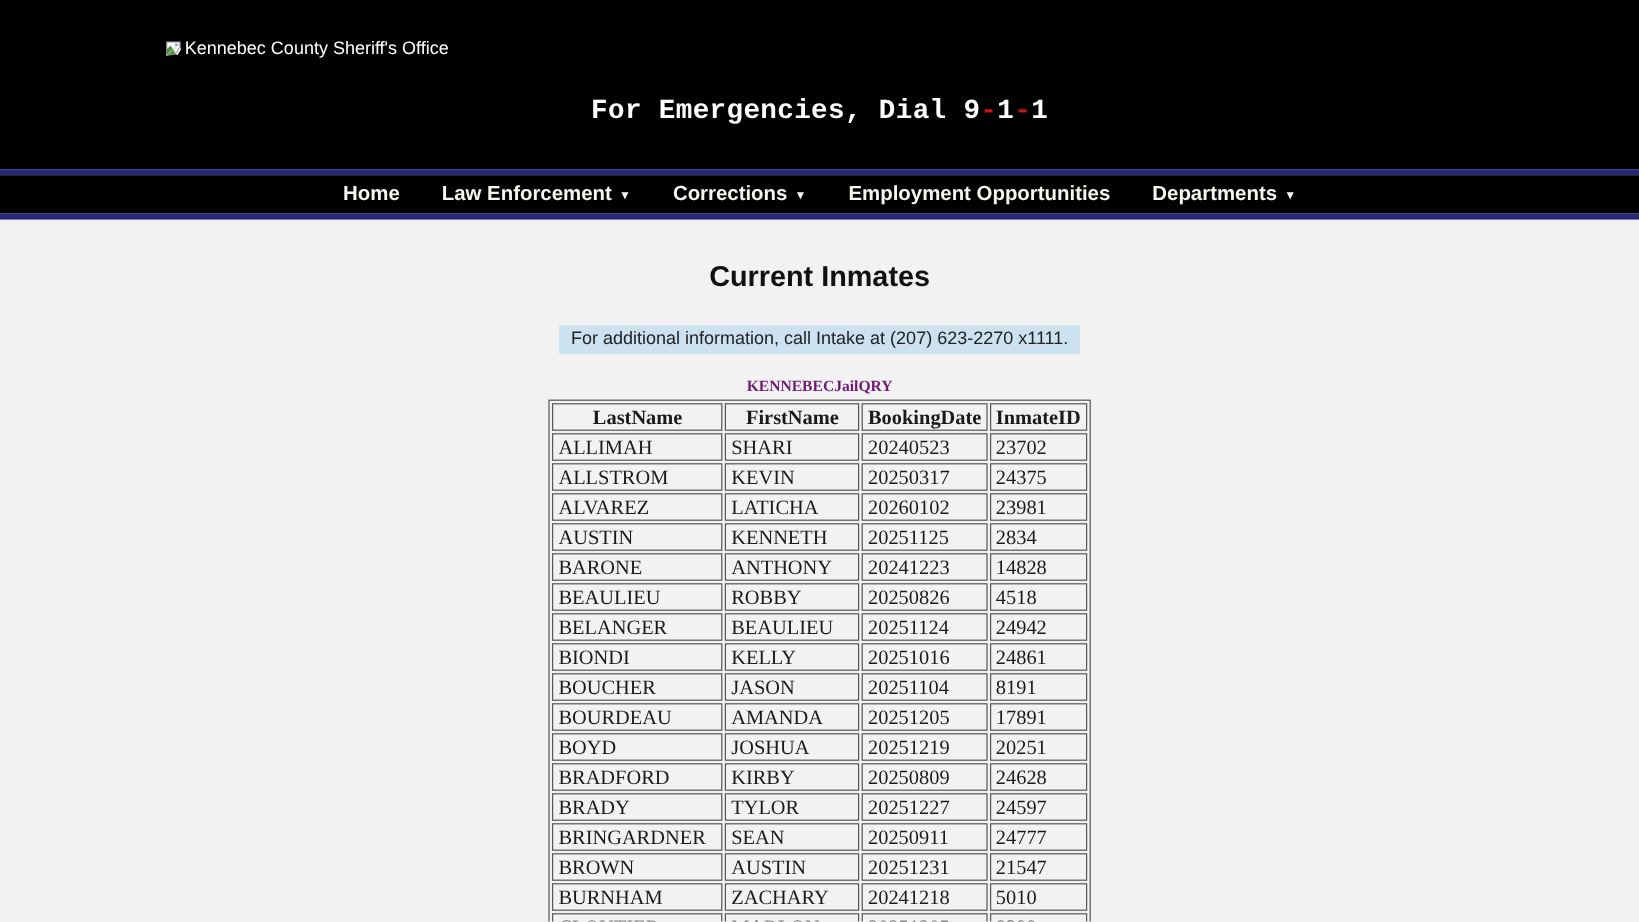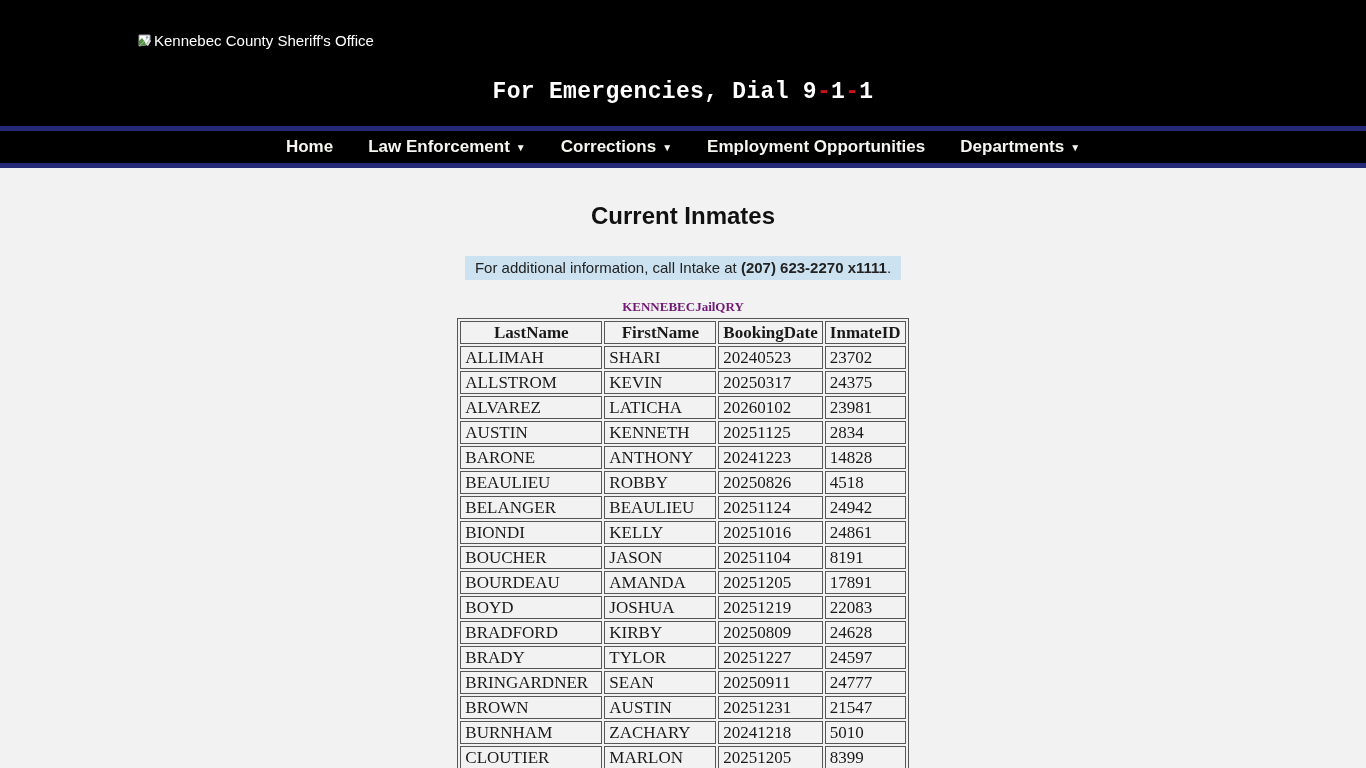--- a/index.html
+++ b/index.html
@@ -5,21 +5,21 @@
   * { margin: 0; padding: 0; box-sizing: border-box; }
   html, body {
     width: 1366px; height: 768px;
     overflow: hidden;
     background: #f2f2f2;
     font-family: "Liberation Sans", sans-serif;
   }
 
   
   .site-header {
-    height: 126px;
+    height: 141px;
     background: #000000;
   }
   .logo-row {
     padding: 32px 0 0 137px;
     display: flex;
     align-items: center;
     gap: 1px;
     height: 49px;
   }
   .logo-alt {
@@ -75,21 +75,21 @@
   }
   .info-line { margin-top: 26px; }
   .info-highlight {
     display: inline-block;
     background: #cde2f1;
     color: #222222;
     font-size: 15px;
     line-height: 16px;
     padding: 4px 10px;
   }
-  .info-highlight b { font-weight: bold; }
+  .info-highlight b { font-weight: normal; }
 
   
   .inmate-table {
     margin: 19px auto 0;
     border-collapse: separate;
     border-spacing: 2px;
     border: 1px solid #565656;
     font-family: "Liberation Serif", serif;
     font-size: 17px;
     color: #1a1a1a;
@@ -243,21 +243,21 @@
         <tr>
           <td>BOURDEAU</td>
           <td>AMANDA</td>
           <td>20251205</td>
           <td>17891</td>
         </tr>
         <tr>
           <td>BOYD</td>
           <td>JOSHUA</td>
           <td>20251219</td>
-          <td>22083</td>
+          <td>20251</td>
         </tr>
         <tr>
           <td>BRADFORD</td>
           <td>KIRBY</td>
           <td>20250809</td>
           <td>24628</td>
         </tr>
         <tr>
           <td>BRADY</td>
           <td>TYLOR</td>

